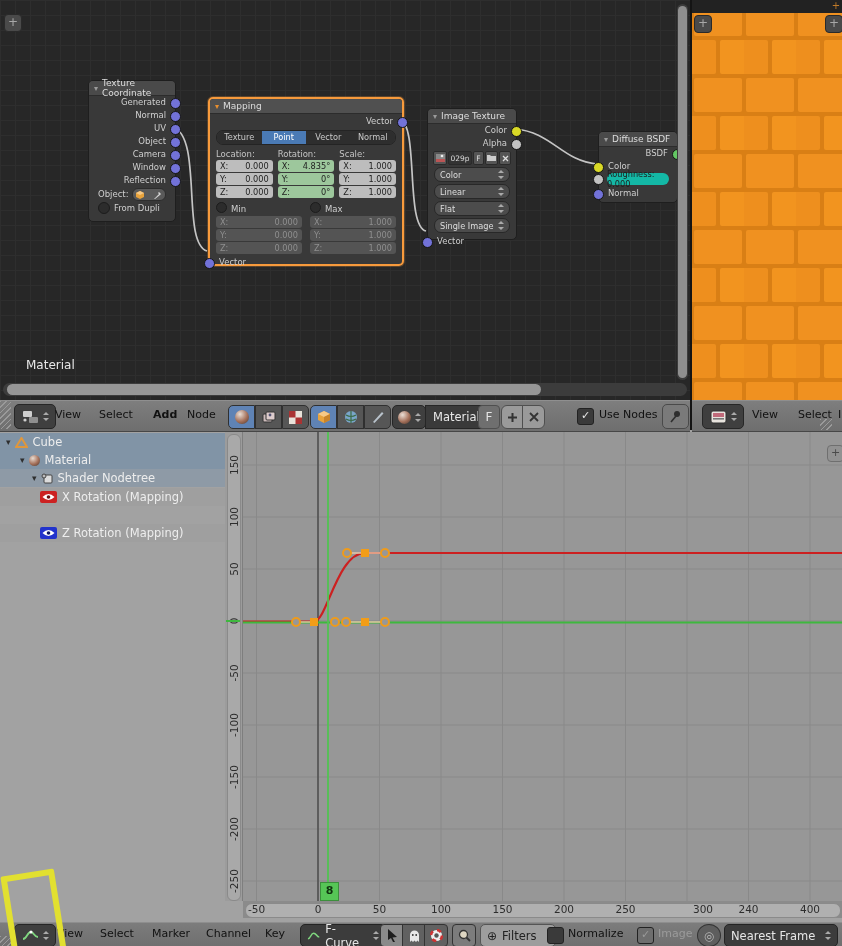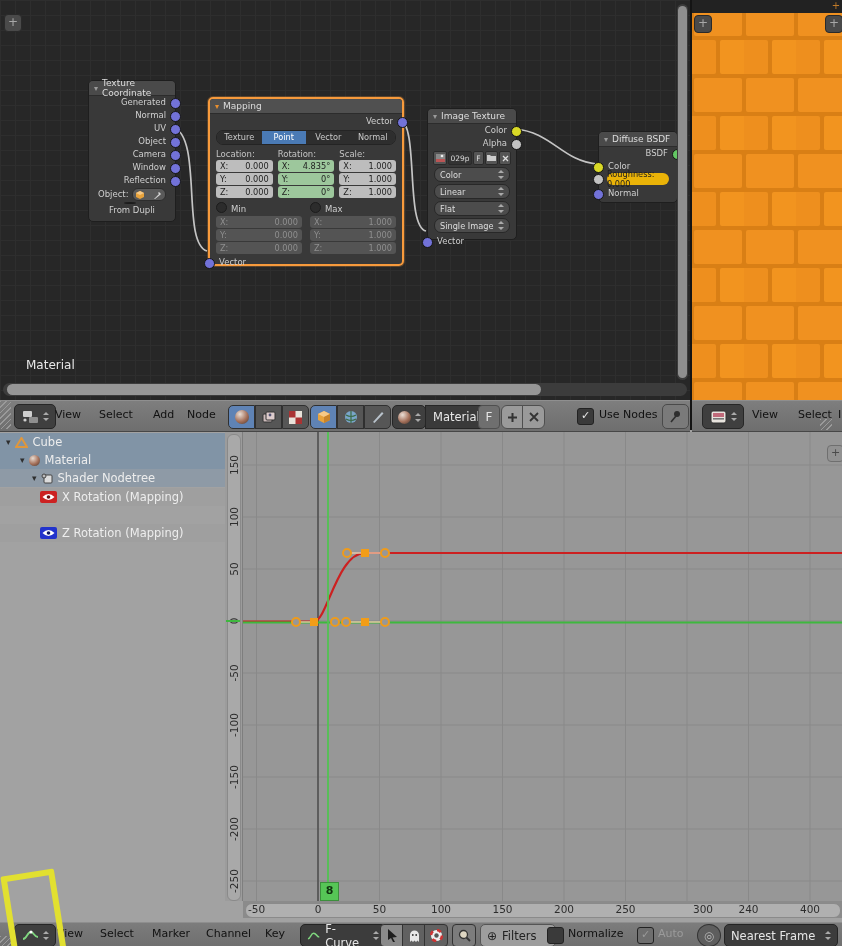--- a/index.html
+++ b/index.html
@@ -38,21 +38,21 @@
   .radio{display:inline-block;width:9px;height:9px;border-radius:50%;background:#2c2c2c;border:1px solid #1c1c1c;
          vertical-align:-1px;margin-right:4px;}
   .dd{display:flex;justify-content:space-between;align-items:center;height:13px;background:#4c4c4c;
       border:1px solid #282828;border-radius:7px;margin:0 6px 2px;padding:0 5px;color:#ddd;font-size:8.2px;}
   .ud{width:7px;height:9px;position:relative;}
   .ud:before,.ud:after{content:"";position:absolute;left:1px;border-left:3px solid transparent;border-right:3px solid transparent;}
   .ud:before{top:0;border-bottom:3px solid #aaa;}
   .ud:after{bottom:0;border-top:3px solid #aaa;}
   .mini{height:12px;background:#555;border:1px solid #2a2a2a;color:#ddd;font-size:7.5px;
         display:inline-flex;align-items:center;justify-content:center;border-radius:2px;vertical-align:top;}
-  .slider{height:12px;background:#eab308;border-radius:7px;color:#1e1e1e;font-size:8.2px;
+  .slider{height:12px;background:#14b8a6;border-radius:7px;color:#1e1e1e;font-size:8.2px;
           display:flex;align-items:center;justify-content:center;margin:0 8px;}
   .chkS{display:inline-block;width:10px;height:10px;background:#2c2c2c;border:1px solid #1c1c1c;border-radius:2px;
         vertical-align:-2px;margin-right:4px;}
   #ne-canvas-label{left:26px;top:358px;color:#e8e8e8;font-size:12px;z-index:3;}
   .plusbtn{width:16px;height:16px;background:#4a4a4a;border:1px solid #2a2a2a;border-radius:4px;color:#a8a8a8;
            font-size:12px;line-height:14px;text-align:center;z-index:4;}
   .hscroll-ne{left:3px;top:383px;width:684px;height:13px;background:#3c3c3c;border-radius:7px;z-index:3;}
   .hscroll-ne .thumb{position:absolute;left:4px;top:1px;width:534px;height:11px;background:#969696;border-radius:6px;}
   .vscroll-ne{left:677px;top:4px;width:11px;height:376px;background:#3c3c3c;border-radius:6px;z-index:3;}
   .vscroll-ne .thumb{position:absolute;left:1px;top:2px;width:9px;height:372px;background:#8f8f8f;border-radius:5px;}
@@ -142,21 +142,21 @@
         <span style="flex:1;height:11px;background:#5a5a5a;border:1px solid #2d2d2d;border-radius:6px;display:flex;align-items:center;padding:0 3px;justify-content:space-between;">
           <svg width="8" height="8" viewBox="0 0 8 8">
               <polygon points="4,0 8,2 8,6 4,8 0,6 0,2" fill="#e8a33c"></polygon>
               <polygon points="4,0 8,2 4,4 0,2" fill="#f6c987"></polygon>
             </svg>
           <svg width="8" height="8" viewBox="0 0 8 8">
               <path d="M0,8 L5,3 L6,4 L1,8 Z M5,1 L7,3 L6,4 L4,2 Z" fill="#d8d8d8"></path>
             </svg>
         </span>
       </div>
-      <div class="nrow" style="height:15px;display:flex;align-items:center;flex-direction:column;">
+      <div class="nrow" style="height:15px;display:flex;align-items:flex-start;">
         <span class="chkS" style="border-radius:50%;"></span>
         <span>From Dupli</span>
       </div>
     </div>
 
     <div class="node sel" style="left:208px;top:97px;width:192px;height:165px;">
       <div class="nhead" style="background:#505050;">
         <span class="ntri or">▾</span>
         <span>Mapping</span>
       </div>
@@ -350,21 +350,21 @@
     <div class="ebtn" style="left:14px;">
       <svg width="17" height="14" viewBox="0 0 17 14">
         <rect x="1" y="1" width="9" height="6" rx="1" fill="#cfcfcf"></rect>
           <rect x="7" y="7" width="9" height="6" rx="1" fill="#8f8f8f"></rect>
         <circle cx="3" cy="10" r="1.6" fill="#cfcfcf"></circle>
       </svg>
       <span class="ud"></span>
     </div>
     <span class="menu" style="left:55px;">View</span>
     <span class="menu" style="left:99px;">Select</span>
-    <span class="menu" style="left:153px;">Add</span>
+    <span class="menu" style="left:153px;font-weight:bold;">Add</span>
     <span class="menu" style="left:187px;">Node</span>
 
     <div class="ibtn l on" style="left:228px;">
       <span style="width:14px;height:14px;border-radius:50%;background:radial-gradient(circle at 35% 30%,#eadfd6,#a4705a 55%,#46332b);"></span>
     </div>
     <div class="ibtn" style="left:255px;">
       <svg width="14" height="13" viewBox="0 0 14 13">
           <rect x="1" y="3" width="9" height="8" rx="1" fill="#cbb" stroke="#333"></rect>
           <rect x="4" y="1" width="9" height="8" rx="1" fill="#dcc" stroke="#333"></rect>
           <circle cx="8" cy="4" r="1.4" fill="#557"></circle>
@@ -634,21 +634,21 @@
         </svg>
     </div>
 
     <div class="ddl" style="left:480px;width:62px;background:#9d9d9d;border-color:#555;color:#222;">
       <span style="font-size:12px;">⊕</span>
       <span>Filters</span>
     </div>
     <div class="chk" style="left:547px;top:4px;"></div>
     <span class="menu gmenu" style="left:568px;">Normalize</span>
     <div class="chk dim" style="left:637px;top:4px;">✓</div>
-    <span class="menu gmenu" style="left:658px;color:#9b9b9b;">Auto</span>
+    <span class="menu gmenu" style="left:658px;color:#9b9b9b;">Image</span>
     <div class="gbtn" style="left:697px;border-radius:50%;background:#5e5e5e;">
       <span style="color:#b8b8b8;font-size:12px;">◎</span>
     </div>
     <div class="ddl" style="left:724px;width:100px;justify-content:space-between;">
       <span>Nearest Frame</span>
       <span class="ud"></span>
     </div>
     <div class="abs hatch" style="left:0;top:13px;width:11px;height:11px;"></div>
   </div>
 

